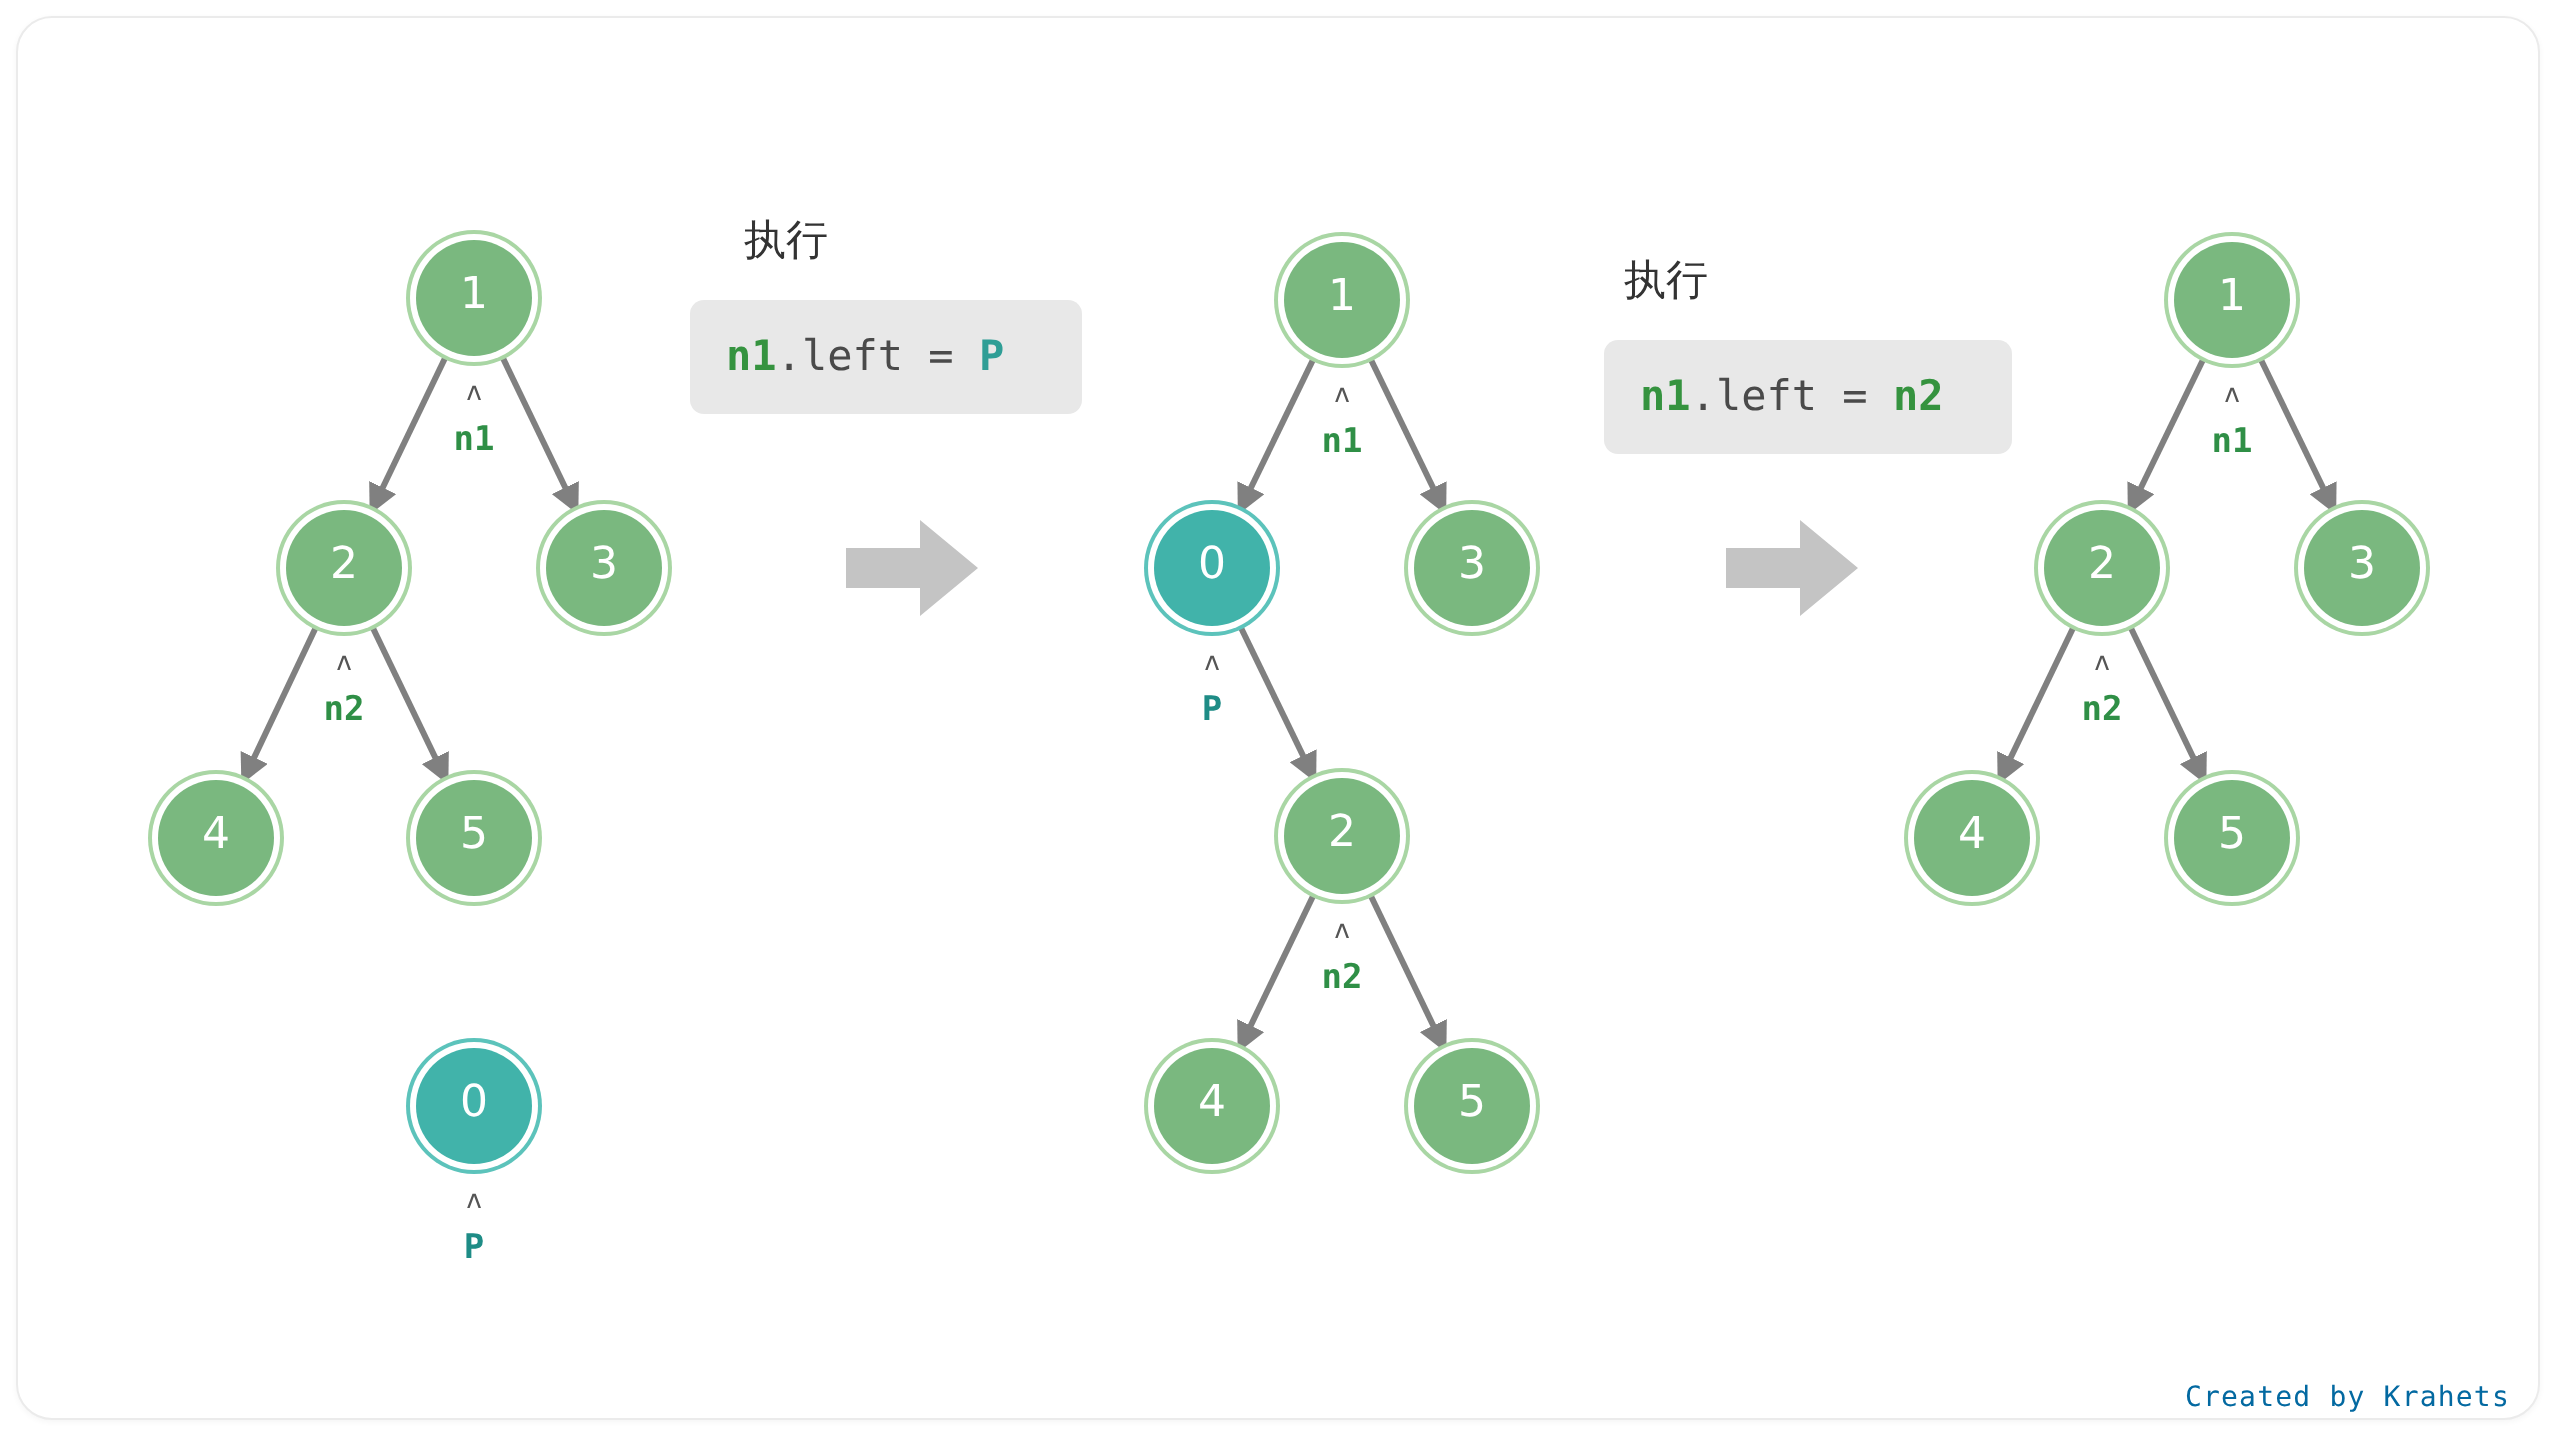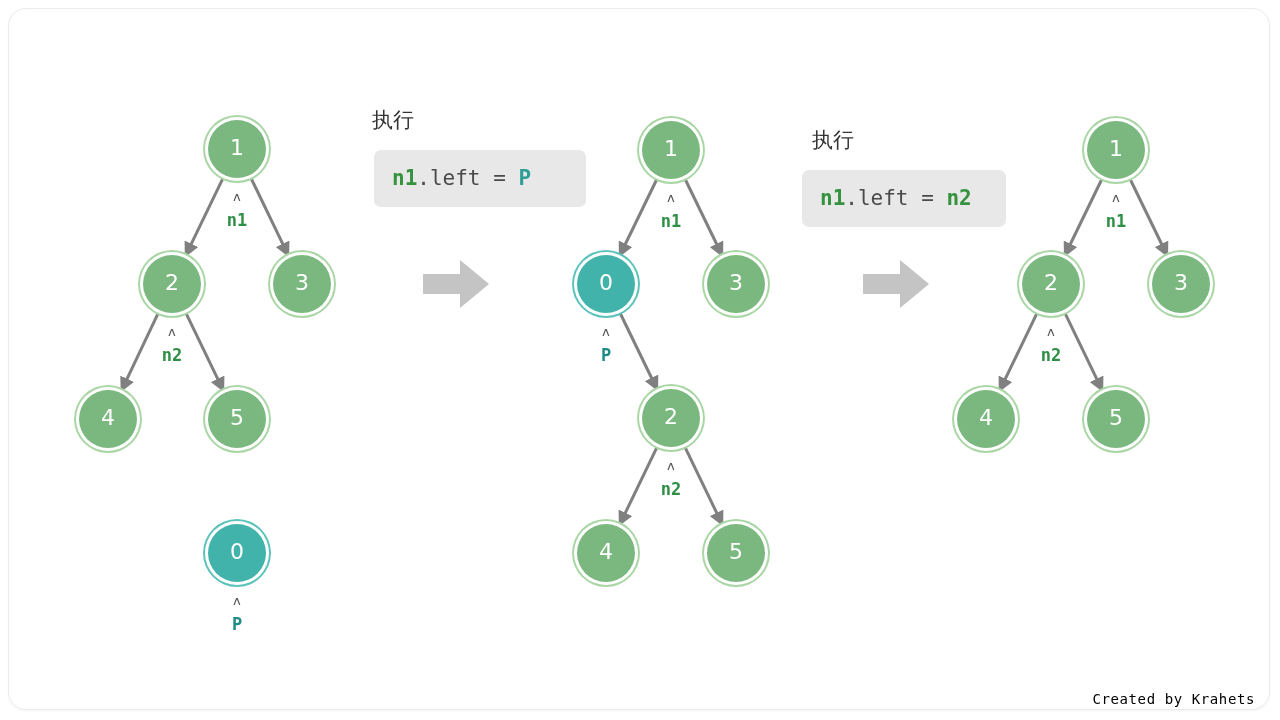--- a/index.html
+++ b/index.html
@@ -116,21 +116,21 @@
     height: 54px;
   }
 
   
   #watermark {
     position: absolute;
     right: 34px;
     bottom: 22px;
     font-family: "DejaVu Sans Mono", monospace;
     font-size: 14px;
-    color: #000000;
+    color: #0369a1;
     letter-spacing: 0.6px;
   }
 </style>
 </head>
 <body>
 
 <div id="card">
   <div id="stage">
     <svg id="edges" viewBox="0 0 1280 720" xmlns="http://www.w3.org/2000/svg">
       <defs>
@@ -212,21 +212,21 @@
         <div class="ptr green-l" style="left: 128px; top: 316px;"><span class="caret">ʌ</span><span>n2</span></div>
         <div class="ptr teal-l" style="left: 193px; top: 585px;"><span class="caret">ʌ</span><span>P</span></div>
         <div class="ptr green-l" style="left: 627px; top: 182px;"><span class="caret">ʌ</span><span>n1</span></div>
         <div class="ptr teal-l" style="left: 562px; top: 316px;"><span class="caret">ʌ</span><span>P</span></div>
         <div class="ptr green-l" style="left: 627px; top: 450px;"><span class="caret">ʌ</span><span>n2</span></div>
         <div class="ptr green-l" style="left: 1072px; top: 182px;"><span class="caret">ʌ</span><span>n1</span></div>
         <div class="ptr green-l" style="left: 1007px; top: 316px;"><span class="caret">ʌ</span><span>n2</span></div>
       </div>
     <div id="code-layer">
         <div class="exec-label" style="left: 363px; top: 101px;">执行</div>
-        <div class="codebox" style="left: 365px; top: 141px; width: 212px;"><div><span class="var-n">n1</span><span class="op">.left = </span><span class="var-p">P</span></div></div>
+        <div class="codebox" style="left: 336px; top: 141px; width: 196px;"><div><span class="var-n">n1</span><span class="op">.left = </span><span class="var-p">P</span></div></div>
         <div class="exec-label" style="left: 803px; top: 121px;">执行</div>
         <div class="codebox" style="left: 793px; top: 161px; width: 204px;"><div><span class="var-n">n1</span><span class="op">.left = </span><span class="var-n">n2</span></div></div>
       </div>
     <div id="arrows-layer">
         <div class="steparrow" style="left: 414px; top: 248px;"><svg viewBox="0 0 66 54" width="66" height="54">
             <path d="M0,17 L37,17 L37,3 L66,27 L37,51 L37,37 L0,37 Z" fill="#c4c4c4"></path>
           </svg></div>
         <div class="steparrow" style="left: 854px; top: 248px;"><svg viewBox="0 0 66 54" width="66" height="54">
             <path d="M0,17 L37,17 L37,3 L66,27 L37,51 L37,37 L0,37 Z" fill="#c4c4c4"></path>
           </svg></div>

